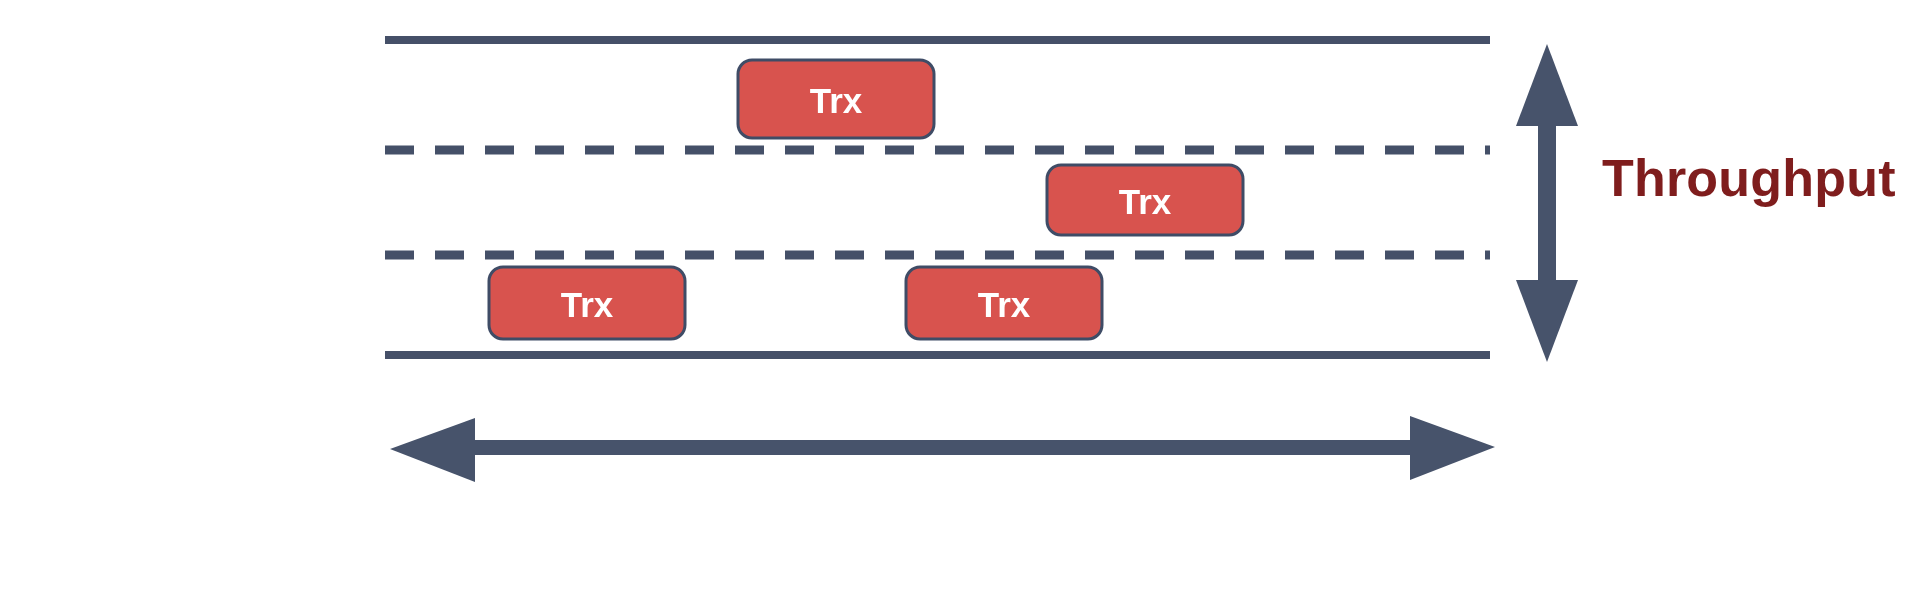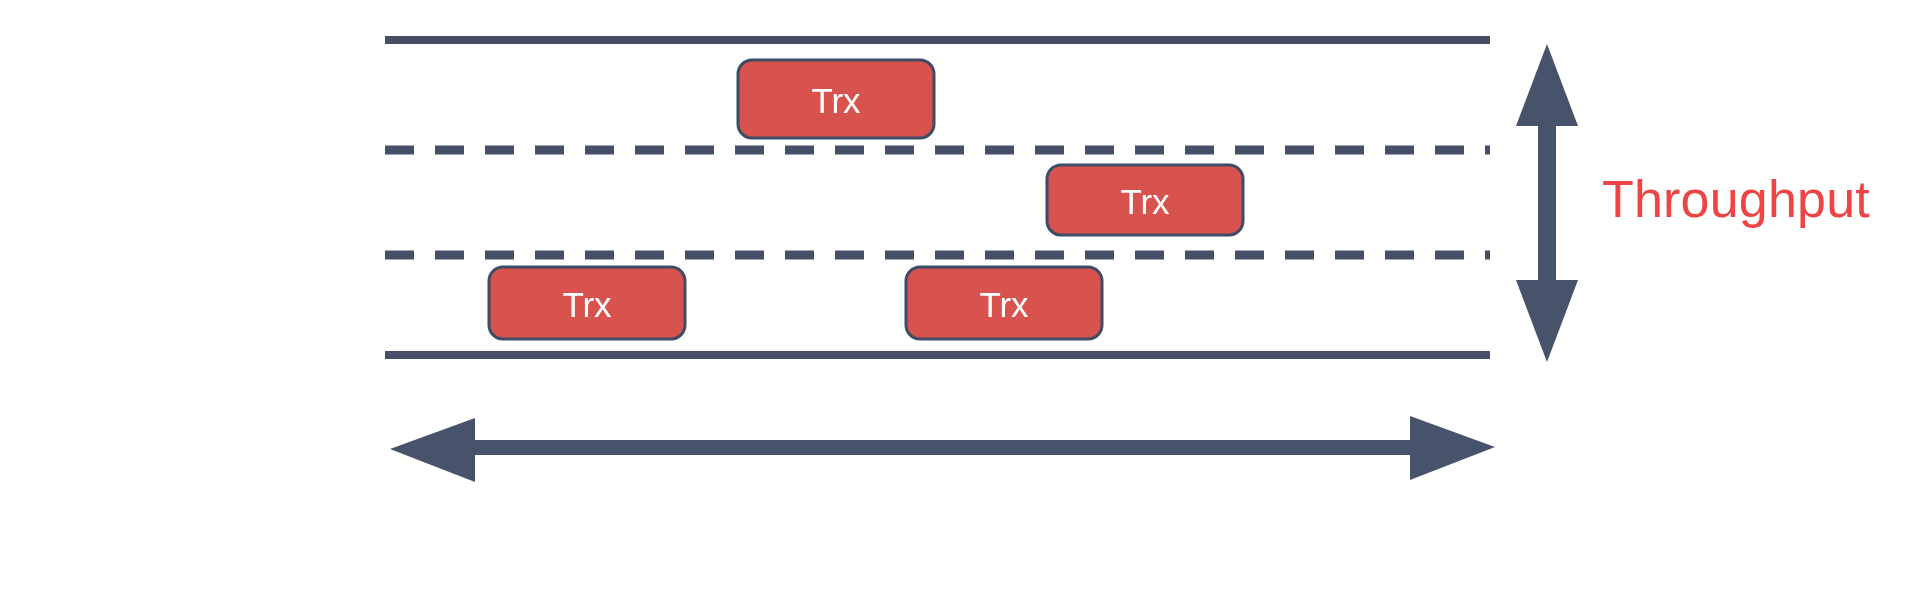--- a/index.html
+++ b/index.html
@@ -9,20 +9,21 @@
   }
   body {
     font-family: "Liberation Sans", sans-serif;
   }
   #canvas {
     position: relative;
     width: 1920px;
     height: 504px;
     background: #ffffff;
     overflow: hidden;
+    font-weight: bold;
   }
   .diagram-svg {
     position: absolute;
     top: 0;
     left: 0;
     width: 1920px;
     height: 613px;
   }
   .lane-line-solid {
     stroke-linecap: butt;
@@ -36,23 +37,22 @@
   .trx-label {
     font-family: "Liberation Sans", sans-serif;
     font-size: 35px;
     fill: #ffffff;
     text-anchor: middle;
     dominant-baseline: central;
   }
   .axis-label {
     position: absolute;
     font-family: "Liberation Sans", sans-serif;
-    color: #ef4444;
+    color: #7f1d1d;
     white-space: nowrap;
-    margin-top: 21px;
   }
   #throughput-label {
     left: 1602px;
     top: 148px;
     font-size: 52px;
     letter-spacing: 0.2px;
   }
   #finality-label {
     left: 748px;
     top: 505px;

